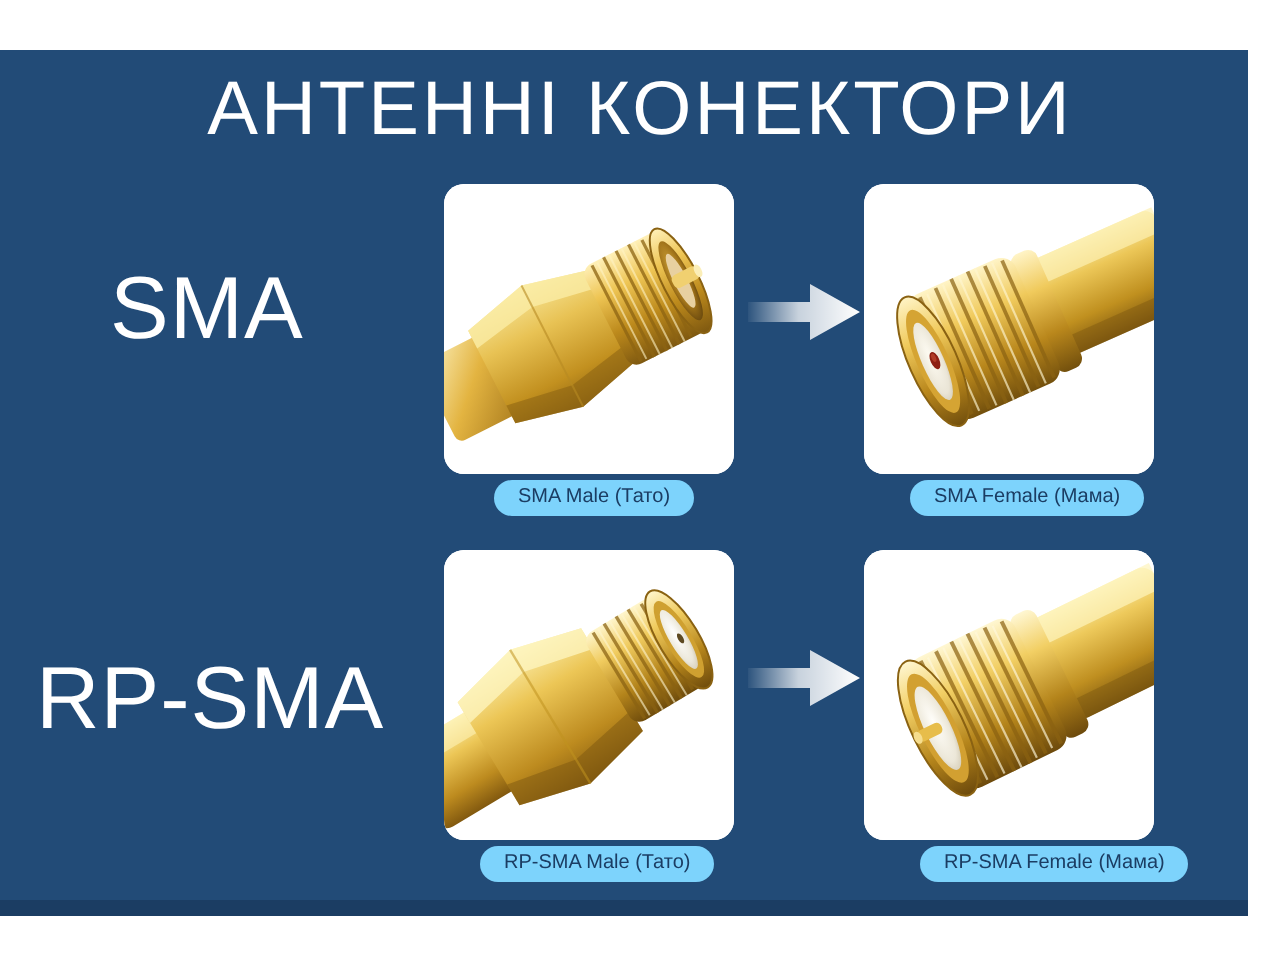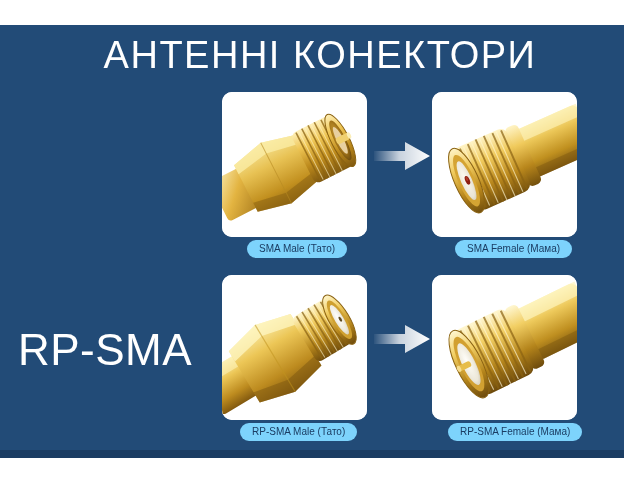--- a/index.html
+++ b/index.html
@@ -80,41 +80,42 @@
     font-size: 10px;
     line-height: 18px;
     height: 18px;
     padding: 0 12px;
     white-space: nowrap;
     text-align: center;
   }
   #caption-sma-male     { left: 247px; top: 240px; }
   #caption-sma-female   { left: 455px; top: 240px; }
   #caption-rpsma-male   { left: 240px; top: 423px; }
-  #caption-rpsma-female { left: 448px; top: 423px; }
+  #caption-rpsma-female { left: 460px; top: 423px; }
 
   .arrow-wrap {
     position: absolute;
     width: 60px;
     height: 34px;
   }
   #arrow-top    { left: 372px; top: 139px; }
   #arrow-bottom { left: 372px; top: 322px; }
   .arrow-wrap svg { display: block; width: 60px; height: 34px; }
 </style>
 </head>
 <body>
 
 <div id="root">
 
   <div class="band" id="blue-panel"></div>
   <div id="bottom-strip"></div>
 
   <div id="page-title">АНТЕННІ КОНЕКТОРИ</div>
 
+  <div class="row-label" id="row-label-sma">SMA</div>
   <div class="row-label" id="row-label-rpsma">RP-SMA</div>
 
   <div class="card" id="card-sma-male">
     <svg viewBox="0 0 145 145">
       <defs>
         <linearGradient id="gmBodyA" x1="0" y1="0" x2="0" y2="1">
           <stop offset="0" stop-color="#f8e79b"></stop>
           <stop offset="0.35" stop-color="#e8c254"></stop>
           <stop offset="0.75" stop-color="#c2901f"></stop>
           <stop offset="1" stop-color="#8f6513"></stop>

